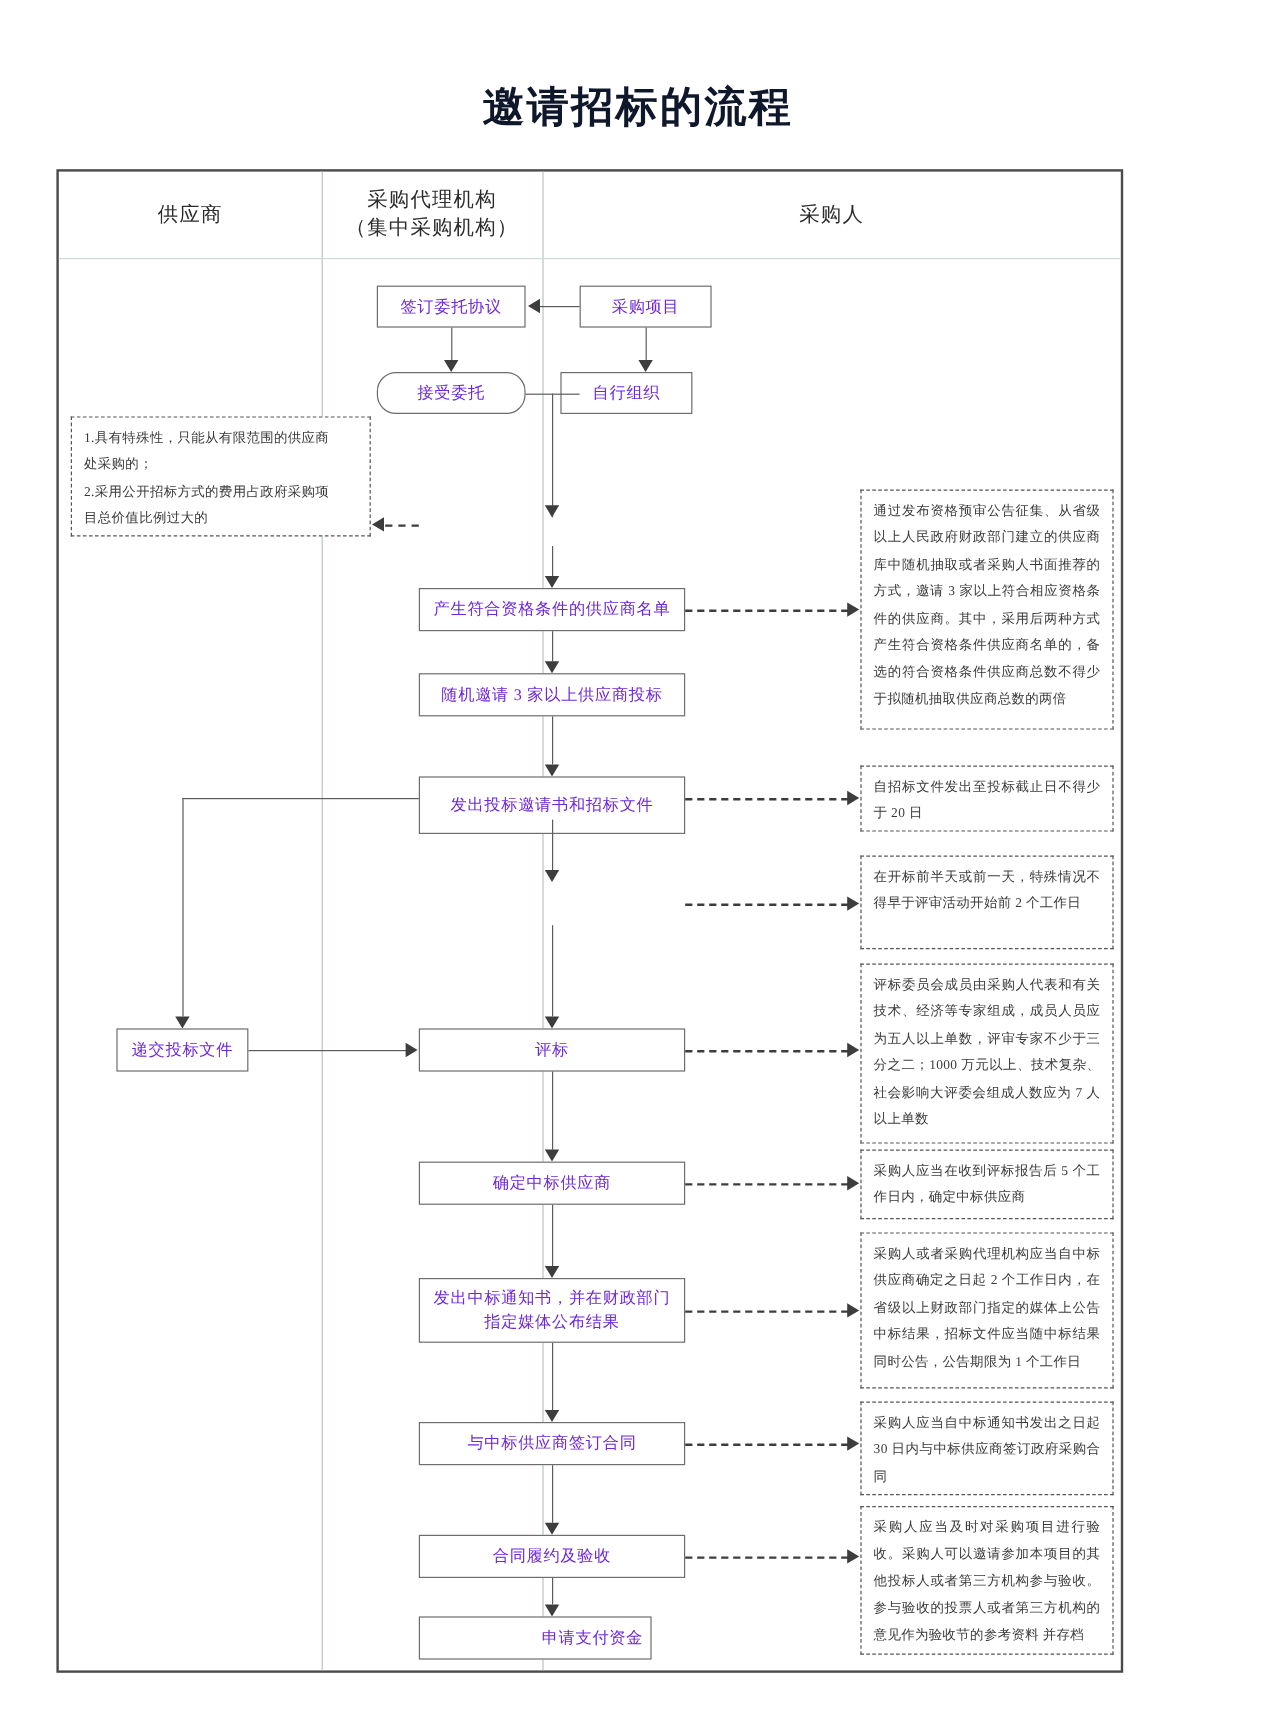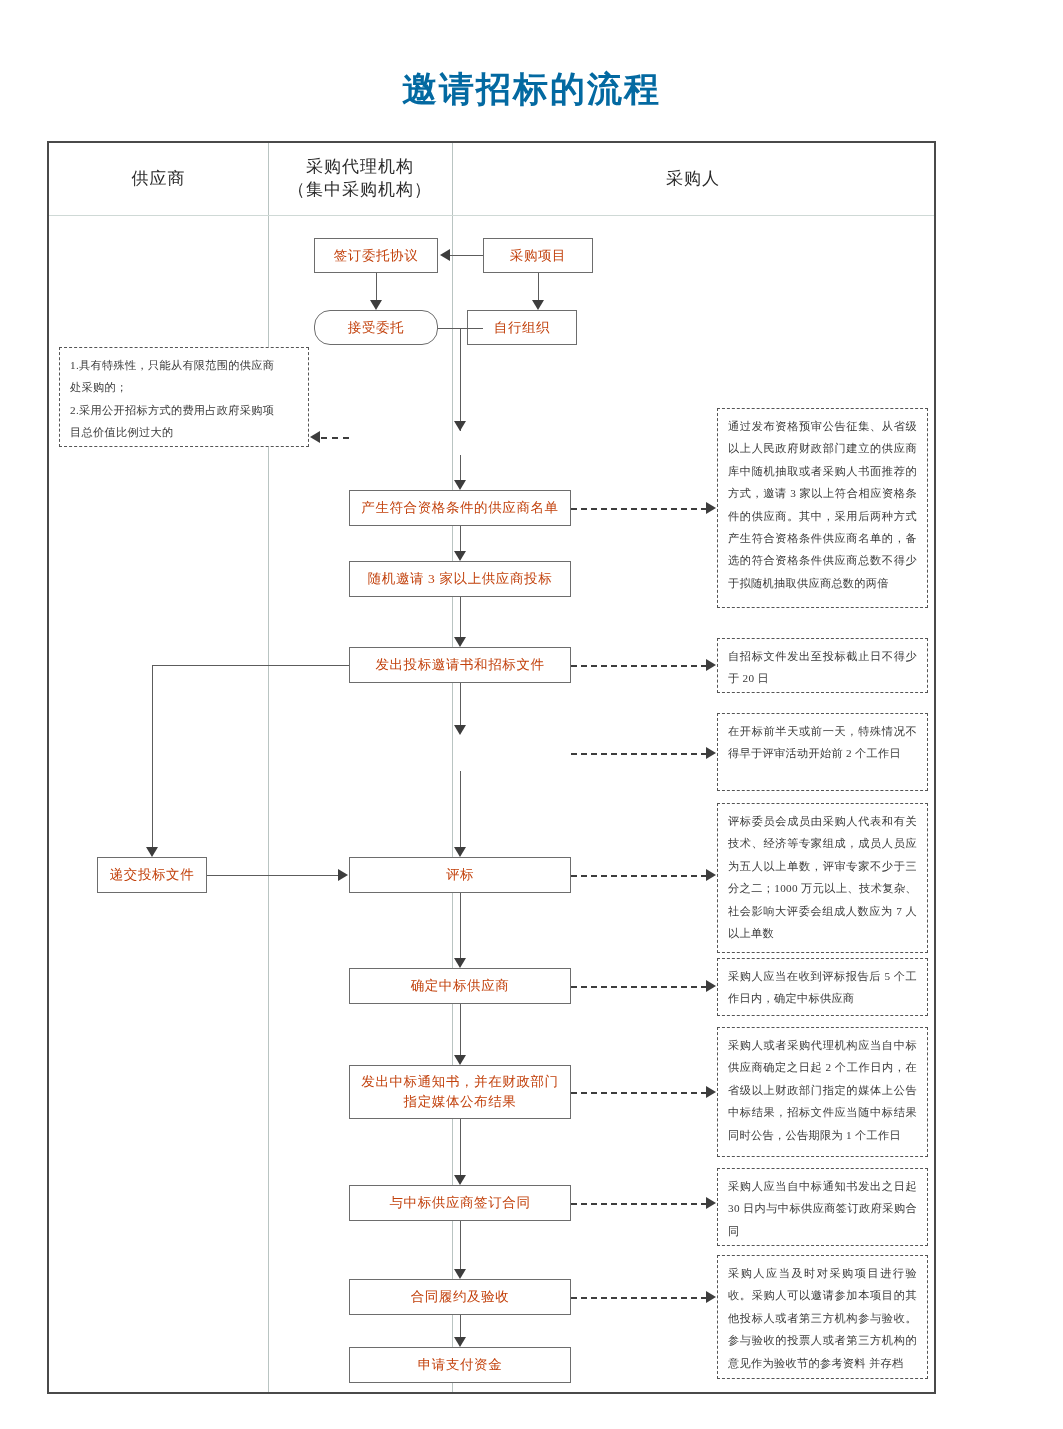--- a/index.html
+++ b/index.html
@@ -50,21 +50,21 @@
   }
 
   
   .node{
     position:absolute;box-sizing:border-box;
     border:1.6px solid #6d6d6d;
     background:#ffffff;
     display:flex;align-items:center;justify-content:center;
     text-align:center;
     font-size:13.5px;line-height:1.45;
-    color:#c2410c;
+    color:#6d28d9;
     letter-spacing:.6px;
     padding:2px 6px;
   }
   .note{
     position:absolute;box-sizing:border-box;
     border:1.5px dashed #555;
     background:#ffffff;
     font-size:11.2px;line-height:2.0;
     color:#3a3a3a;
     padding:6px 10px;
@@ -93,21 +93,21 @@
   .dashline{
     position:absolute;height:0;
     border-top:2px dashed #3d3d3d;
   }
 </style>
 </head>
 <body>
 
 <div id="page">
 
-  <div id="title" style="color: #0369a1;">邀请招标的流程</div>
+  <div id="title" style="color: #0f172a;">邀请招标的流程</div>
 
   <div id="frame">
 
     <div class="col-div" style="left:219px;"></div>
     <div class="col-div" style="left:403px;"></div>
     <div id="hdr-sep"></div>
 
     <div class="hdr" style="left:219px;width:184px;">
       <div>
         <div>采购代理机构</div>
@@ -172,21 +172,21 @@
     <div class="note" style="left:668px;top:265px;width:211px;height:200px;">
       <span>通过发布资格预审公告征集、从省级以上人民政府财政部门建立的供应商库中随机抽取或者采购人书面推荐的方式，邀请 3 家以上符合相应资格条件的供应商。其中，采用后两种方式产生符合资格条件供应商名单的，备选的符合资格条件供应商总数不得少于拟随机抽取供应商总数的两倍</span>
     </div>
 
     <div class="node" style="left:300px;top:418px;width:222px;height:36px;">
       <span>随机邀请 3 家以上供应商投标</span>
     </div>
     <div class="vline" style="left:411px;top:383px;height:25px;"></div>
     <div class="arrow-down" style="left:405px;top:408px;"></div>
 
-    <div class="node" style="left:300px;top:504px;width:222px;height:36px;">
+    <div class="node" style="left:300px;top:504px;width:222px;height:48px;">
       <span>发出投标邀请书和招标文件</span>
     </div>
     <div class="vline" style="left:411px;top:454px;height:40px;"></div>
     <div class="arrow-down" style="left:405px;top:494px;"></div>
 
     <div class="dashline" style="left:522px;top:522px;width:136px;"></div>
     <div class="arrow-right" style="left:657px;top:516px;"></div>
 
     <div class="note" style="left:668px;top:495px;width:211px;height:55px;">
       <span>自招标文件发出至投标截止日不得少于 20 日</span>
@@ -269,20 +269,20 @@
     </div>
     <div class="vline" style="left:411px;top:1078px;height:48px;"></div>
     <div class="arrow-down" style="left:405px;top:1126px;"></div>
     <div class="dashline" style="left:522px;top:1154px;width:136px;"></div>
     <div class="arrow-right" style="left:657px;top:1148px;"></div>
 
     <div class="note" style="left:668px;top:1112px;width:211px;height:124px;">
       <span>采购人应当及时对采购项目进行验收。采购人可以邀请参加本项目的其他投标人或者第三方机构参与验收。参与验收的投票人或者第三方机构的意见作为验收节的参考资料  并存档</span>
     </div>
 
-    <div class="node" style="left:300px;top:1204px;width:222px;height:36px;">
+    <div class="node" style="left:300px;top:1204px;width:194px;height:36px;justify-content:flex-end;">
       <span>申请支付资金</span>
     </div>
     <div class="vline" style="left:411px;top:1172px;height:22px;"></div>
     <div class="arrow-down" style="left:405px;top:1194px;"></div>
 
   </div>
 </div>
 
 </body></html>

